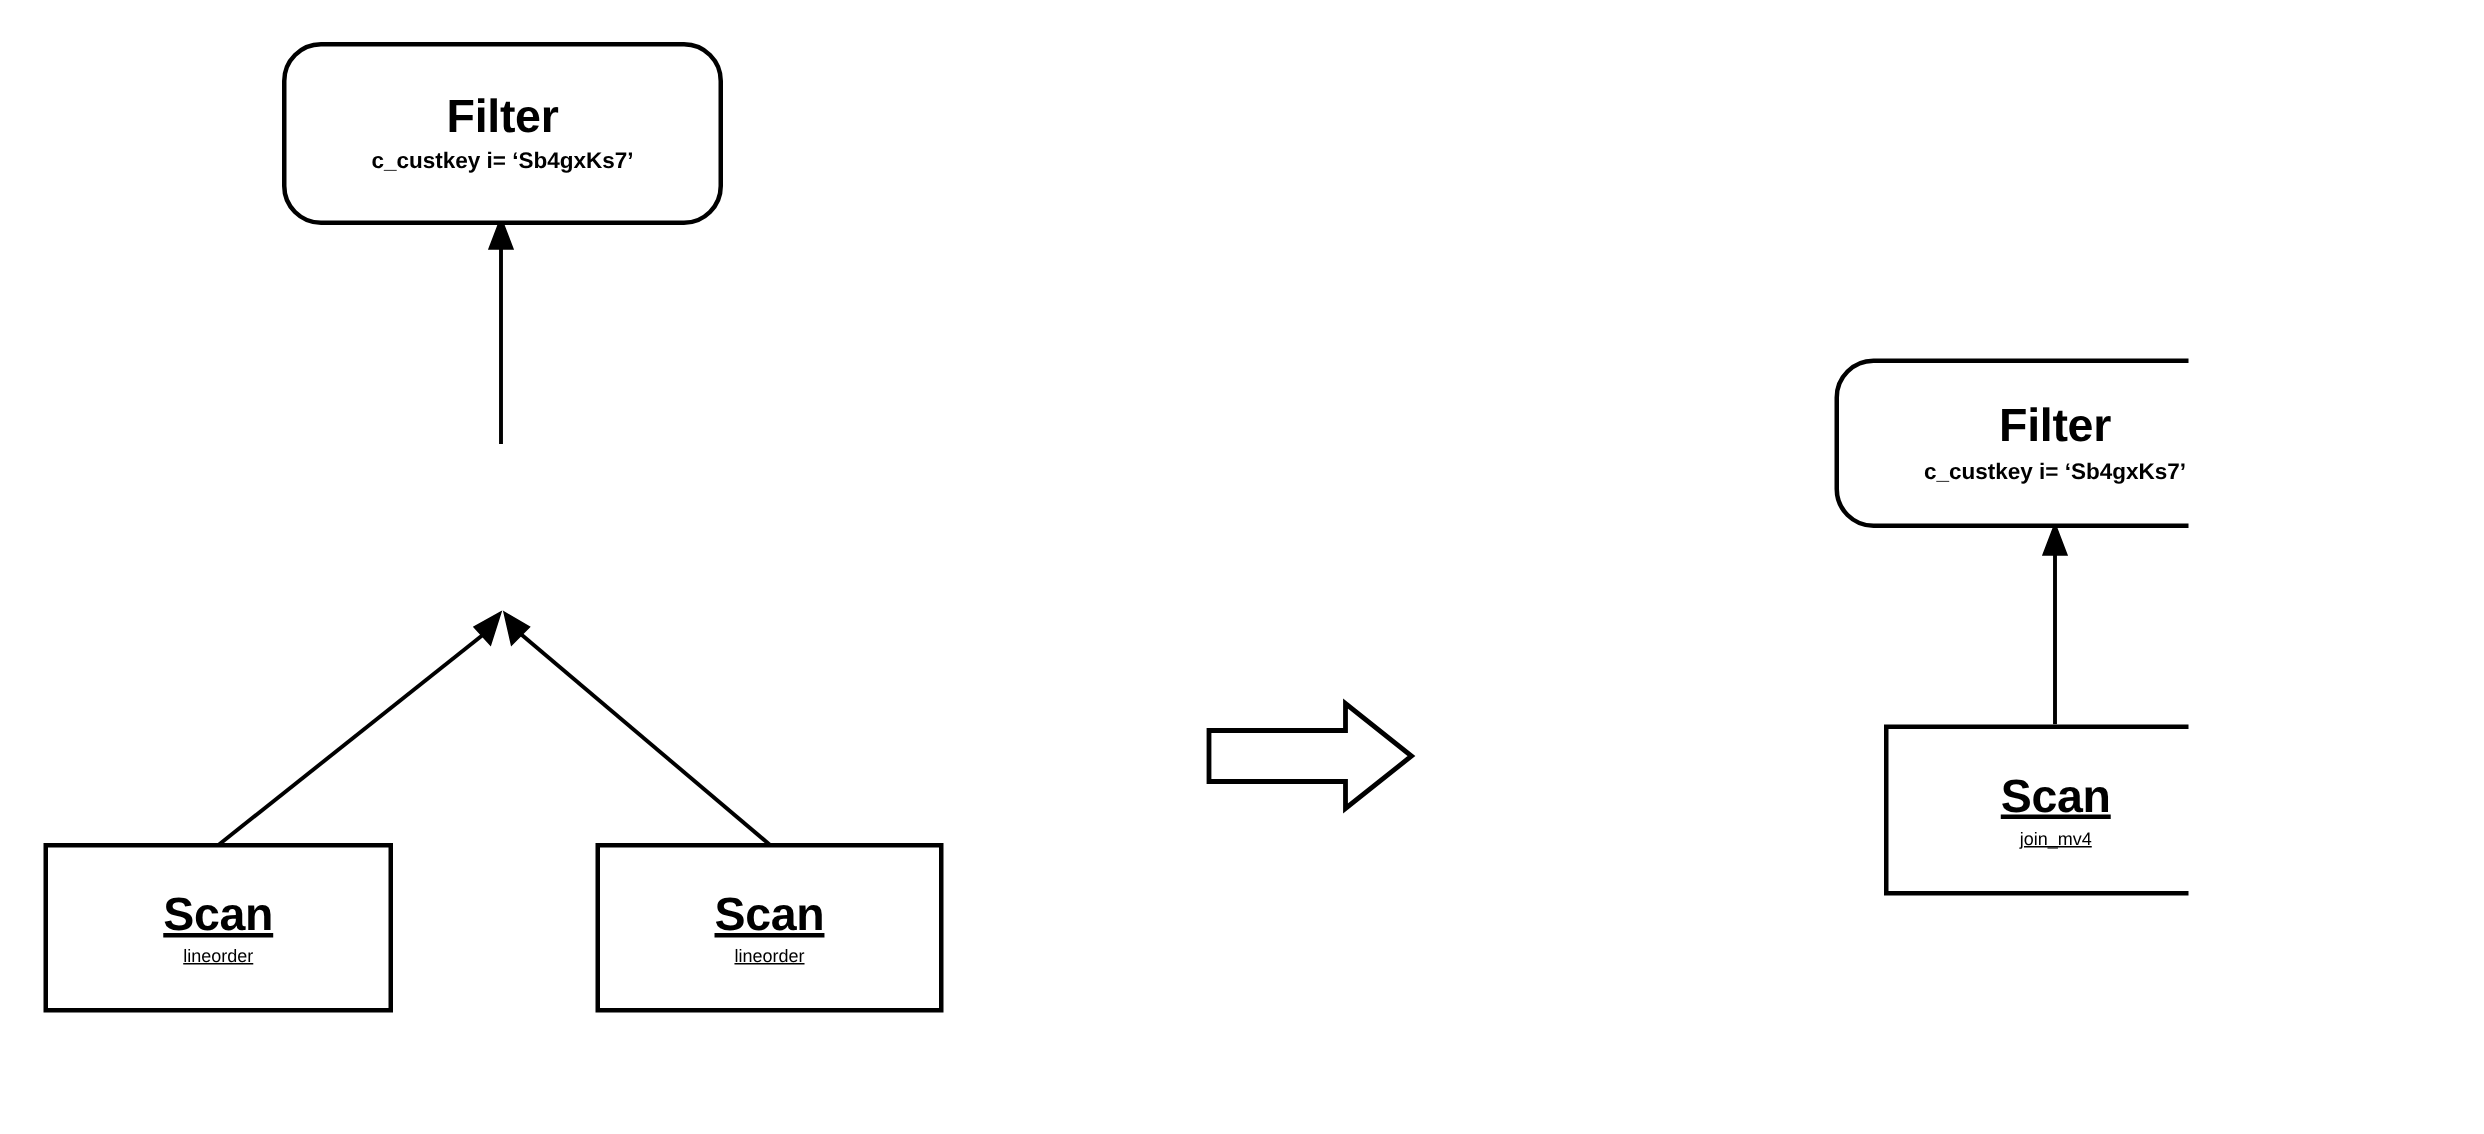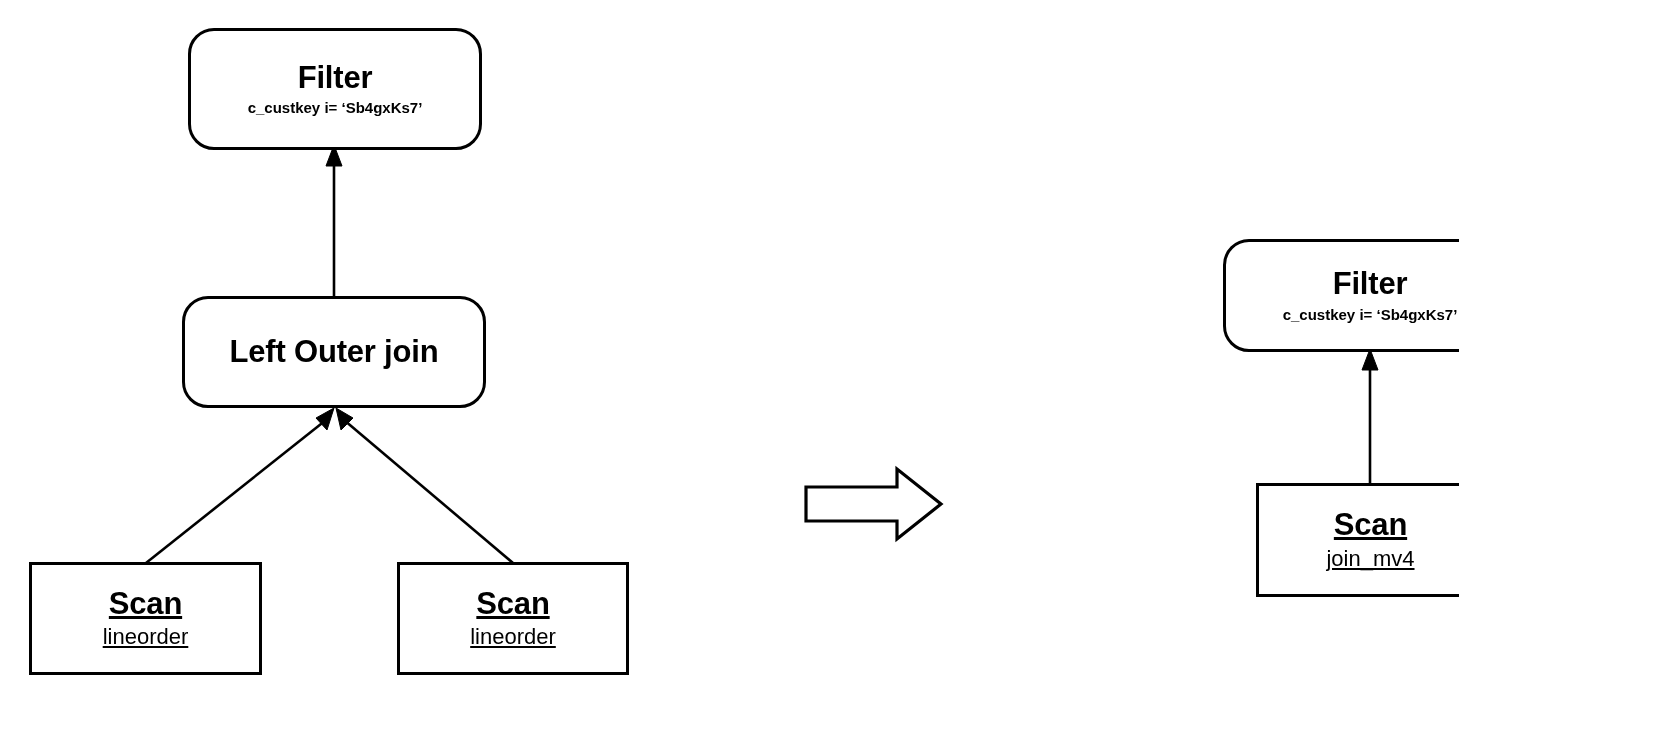--- a/index.html
+++ b/index.html
@@ -48,21 +48,21 @@
   .node-sub-bold {
     font-weight: bold;
     font-size: 15px;
     line-height: 1.2;
     margin-top: 5px;
     color: #000000;
     white-space: nowrap;
   }
   .node-sub-normal {
     font-weight: normal;
-    font-size: 22px;
+    font-size: 12px;
     line-height: 1.2;
     margin-top: 4px;
     color: #000000;
     white-space: nowrap;
   }
   svg.edges {
     position: absolute;
     left: 0;
     top: 0;
     width: 1656px;
@@ -106,23 +106,20 @@
     <polygon class="arrow-head" points="1370,349 1362,370 1378,370"></polygon>
 
     <polygon class="big-arrow" points="806,487 897,487 897,469 941,504 897,539 897,521 806,521"></polygon>
   </svg>
 
   <div class="node rounded" style="left:188px; top:28px; width:294px; height:122px;">
     <div class="node-title">Filter</div>
     <div class="node-sub-bold">c_custkey i= ‘Sb4gxKs7’</div>
   </div>
 
-  <div class="node rounded" style="left:182px; top:296px; width:304px; height:112px;">
-    <div class="node-title">Left Outer join</div>
-  </div>
 
   <div class="node sharp" style="left:29px; top:562px; width:233px; height:113px;">
     <div class="node-title">Scan</div>
     <div class="node-sub-normal">lineorder</div>
   </div>
 
   <div class="node sharp" style="left:397px; top:562px; width:232px; height:113px;">
     <div class="node-title">Scan</div>
     <div class="node-sub-normal">lineorder</div>
   </div>

